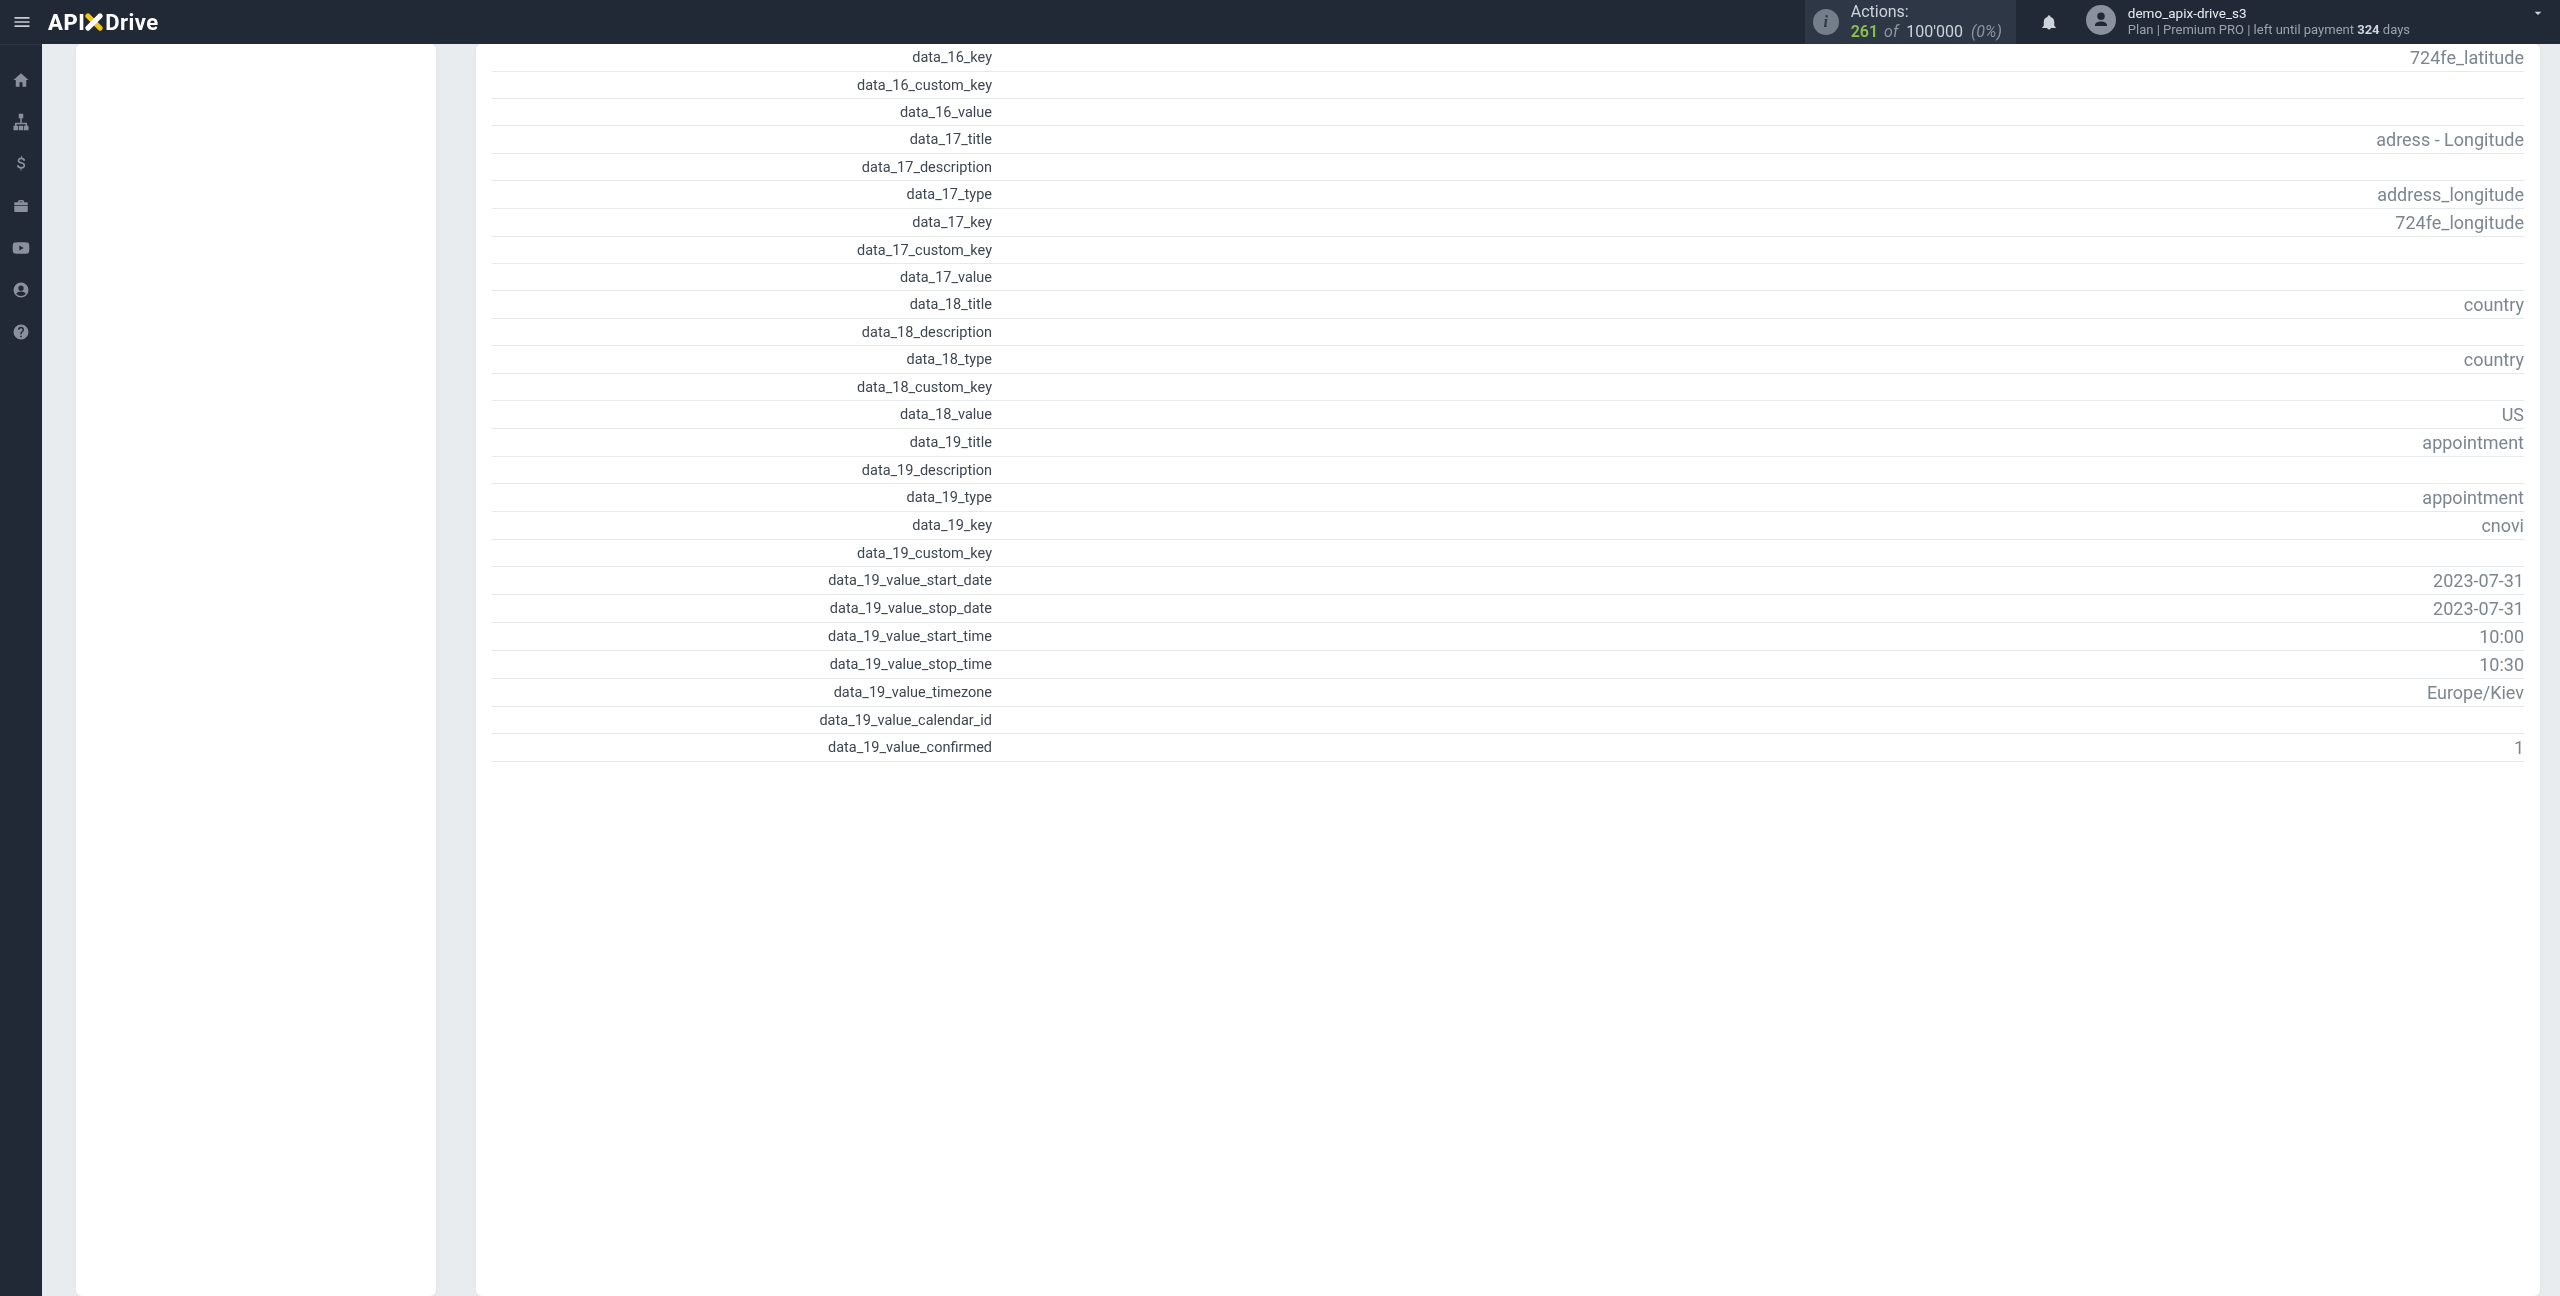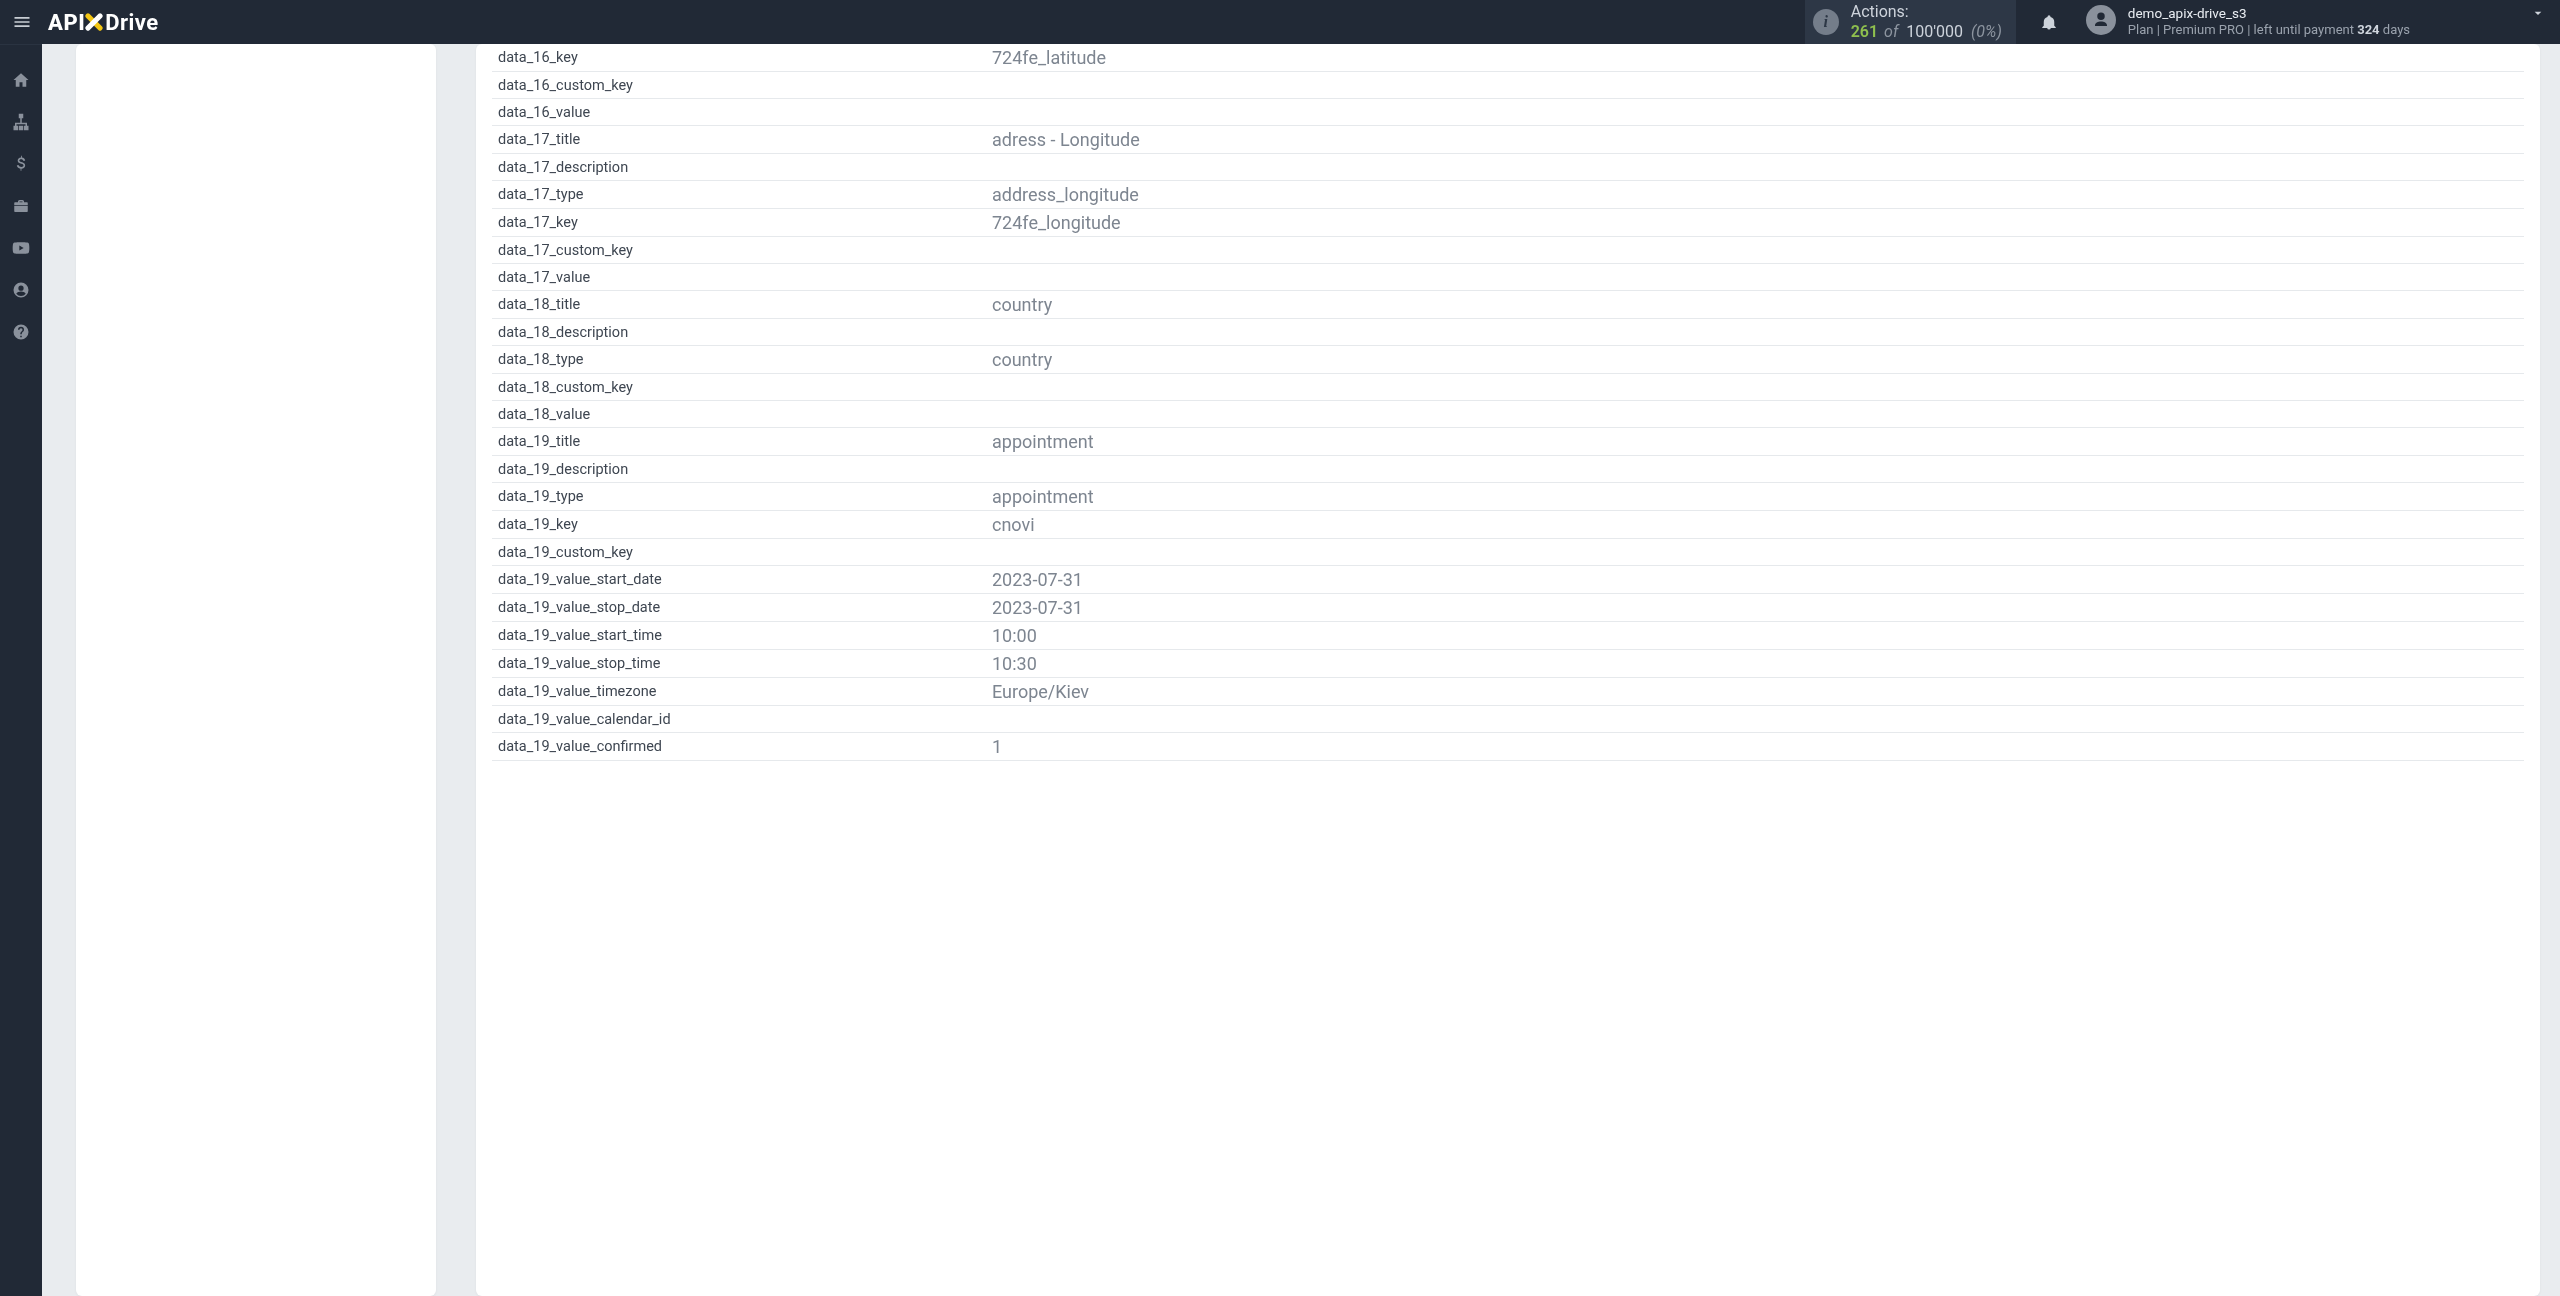--- a/index.html
+++ b/index.html
@@ -112,20 +112,21 @@
     position: absolute; top: 0; bottom: 0; left: 0; width: 360px;
     background: #fff; border-radius: 6px;
     box-shadow: 0 1px 3px rgba(0,0,0,0.05);
   }
   .main-card {
     position: absolute; top: 0; bottom: 0; left: 400px; right: 20px;
     background: #fff; border-radius: 6px;
     box-shadow: 0 1px 3px rgba(0,0,0,0.05);
     overflow: hidden;
     padding: 0 16px;
+    text-align: right;
   }
   .rows { }
   .row {
     display: flex; align-items: center;
     border-bottom: 1px solid #e6e9ec;
     min-height: 27px;
     padding: 3px 0;
   }
   .row .k { width: 500px; padding-left: 6px; font-size: 14.5px; color: #3e4651; }
   .row .v { flex: 1; font-size: 18px; color: #7d8590; }
@@ -288,20 +289,21 @@
               <div class="row">
                 <div class="k">data_18_type</div>
                 <div class="v">country</div>
               </div>
               <div class="row">
                 <div class="k">data_18_custom_key</div>
                 <div class="v"></div>
               </div>
               <div class="row">
                 <div class="k">data_18_value</div>
+                <div class="v">US</div>
               </div>
               <div class="row">
                 <div class="k">data_19_title</div>
                 <div class="v">appointment</div>
               </div>
               <div class="row">
                 <div class="k">data_19_description</div>
                 <div class="v"></div>
               </div>
               <div class="row">

